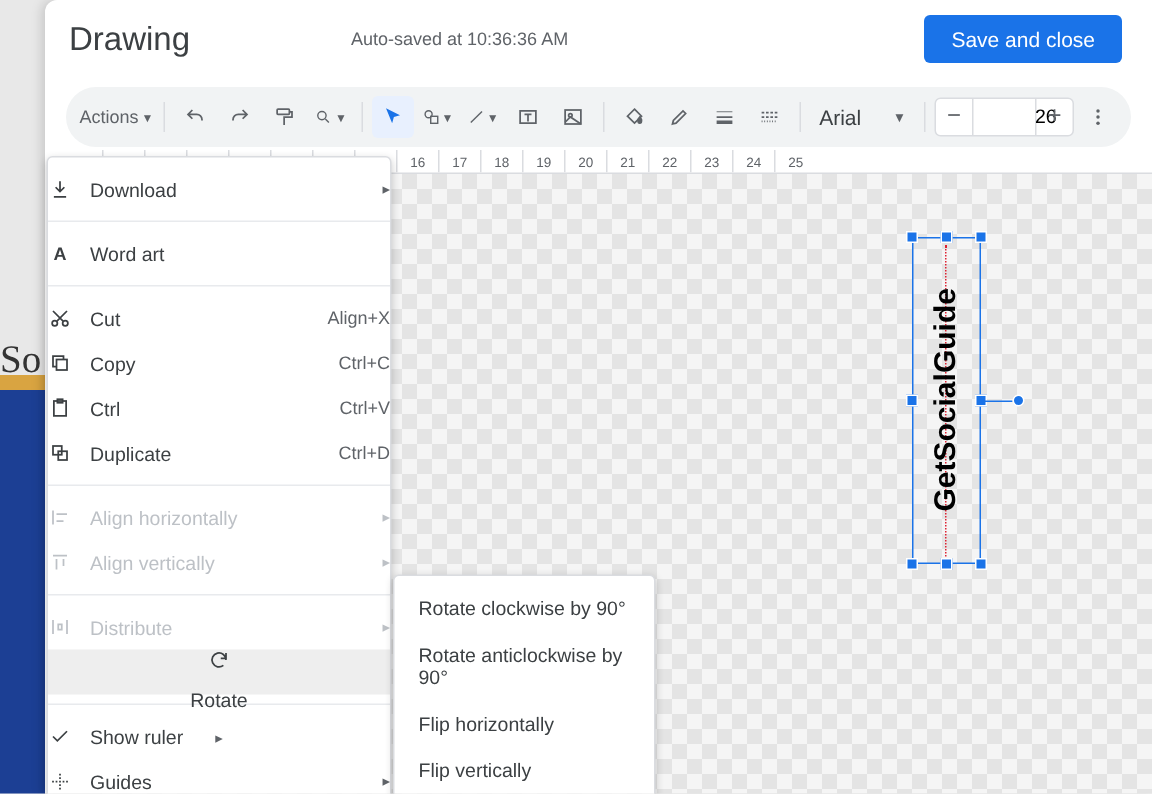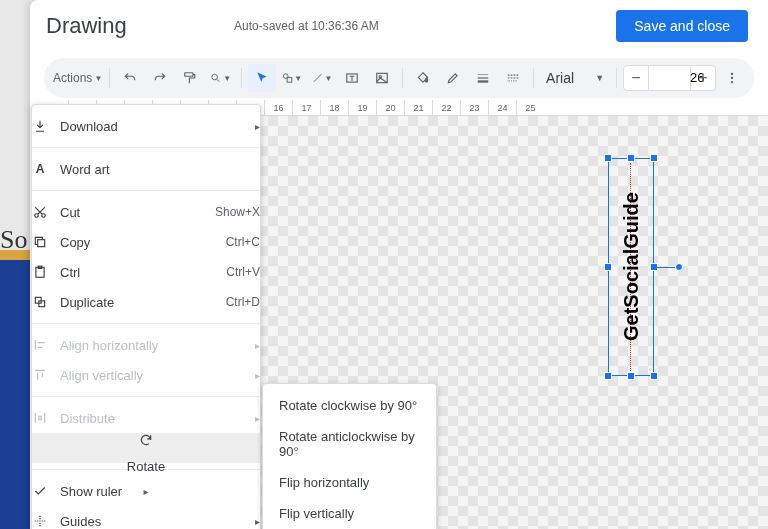--- a/index.html
+++ b/index.html
@@ -263,21 +263,21 @@
   <div class="dd-sep"></div>
   <div class="dd-item">
     <span class="dd-ico">
         <svg width="14" height="14" viewBox="0 0 24 24" fill="none" stroke="currentColor" stroke-width="2">
           <circle cx="6" cy="18" r="3"></circle>
           <circle cx="18" cy="18" r="3"></circle>
           <path d="M8.5 15.5L20 4M15.5 15.5L4 4"></path>
         </svg>
       </span>
     <span class="dd-label">Cut</span>
-    <span class="dd-short">Show+X</span>
+    <span class="dd-short">Align+X</span>
   </div>
   <div class="dd-item">
     <span class="dd-ico">
         <svg width="14" height="14" viewBox="0 0 24 24" fill="none" stroke="currentColor" stroke-width="2">
           <rect x="8" y="8" width="12" height="12"></rect>
           <path d="M16 8V4H4v12h4"></path>
         </svg>
       </span>
     <span class="dd-label">Copy</span>
     <span class="dd-short">Ctrl+C</span>

